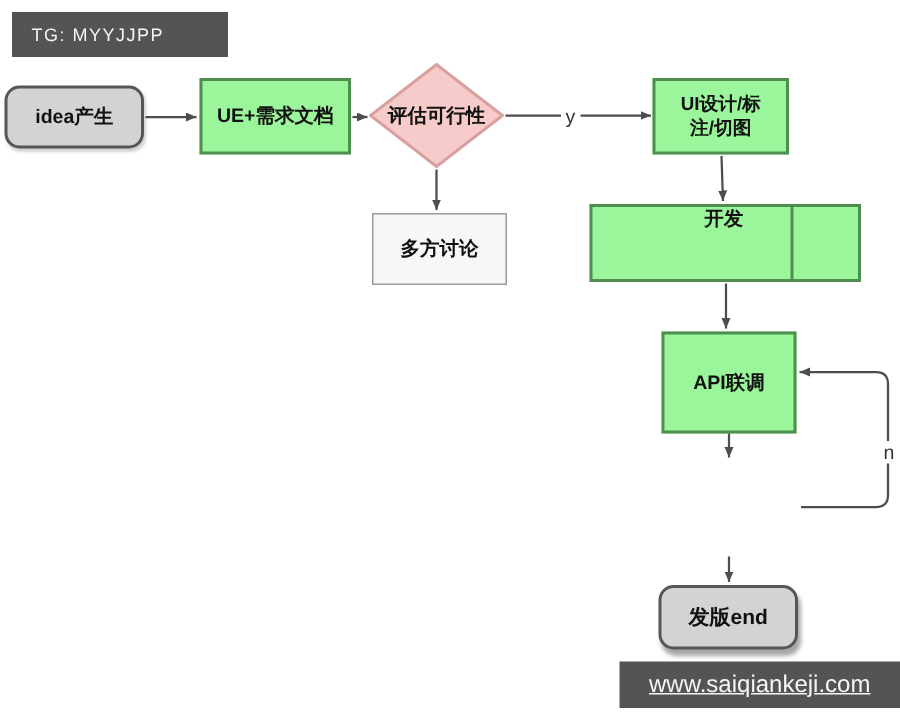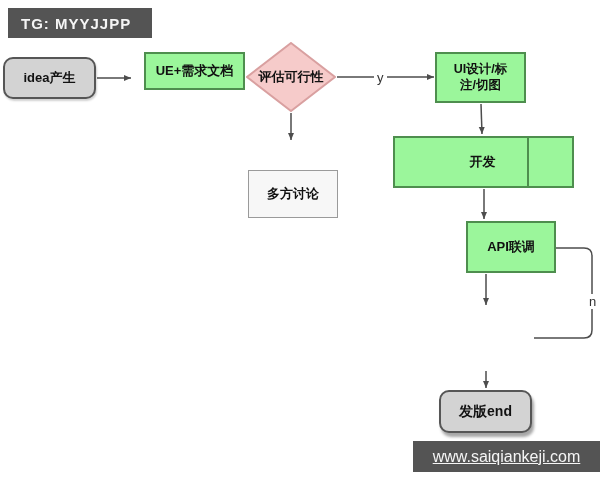--- a/index.html
+++ b/index.html
@@ -11,39 +11,39 @@
   .connector { stroke:var(--connector,#4d4d4d); stroke-width:1.5; fill:none; }
   #arrhead path { fill:var(--connector,#333); }
 
   .node {
     position:absolute; box-sizing:border-box;
     display:flex; align-items:center; justify-content:center; text-align:center;
     font-weight:bold; font-size:13px; color:var(--text,#111); line-height:1.25;
   }
   .process  { background:var(--process-fill); border:2px solid var(--process-border); }
   .terminal { background:var(--terminal-fill); border:2px solid var(--terminal-border); border-radius:10px; box-shadow:1px 2px 2px rgba(0,0,0,0.18);text-align:center; }
-  .note     { background:var(--note-fill); border:1.5px solid var(--note-border);margin-top:28px; }
+  .note     { background:var(--note-fill); border:1.5px solid var(--note-border); }
   .release  { box-shadow:2px 4px 3px rgba(0,0,0,0.35); }
 
   .split { padding:0; }
-  .split .cell { display:flex; align-items:center; justify-content:center; height:100%; }
+  .split .cell { display:flex; align-items:flex-start; justify-content:center; height:100%; }
   .split .cell-left  { width:89px; border-right:2px solid var(--process-border); }
   .split .cell-right { flex:1; }
 
   .diamond-box { position:absolute; display:flex; align-items:center; justify-content:center;
     font-weight:bold; font-size:13px; color:var(--text,#111); }
   .diamond-box > svg { position:absolute; left:0; top:0; width:100%; height:100%; }
   .d-poly { fill:var(--decision-fill); stroke:var(--decision-border); stroke-width:2; }
   .diamond-label { position:relative; }
 
   .banner {
     position:absolute; background:var(--banner-bg,#545454); color:#f5f5f5;
     display:flex; align-items:center; font-weight:normal;
   }
-  .banner-top { left:8px; top:8px; width:131px; height:30px; padding-left:13px; font-size:15px; letter-spacing:1px;font-weight:bold; }
+  .banner-top { left:8px; top:8px; width:131px; height:30px; padding-left:13px; font-size:12px; letter-spacing:1px; }
   .banner-bottom { left:413px; top:441px; width:187px; height:31px; justify-content:center; font-size:16px;text-decoration:underline; }
 
   .edge-label { position:absolute; background:#fff; color:#333; font-size:13px; line-height:1; padding:1px 3px; }
   .ui-wrap { font-size:12.5px; padding:0 16px; }
 </style>
 </head>
 <body>
 
 <div class="canvas">
 
@@ -65,21 +65,21 @@
   </svg>
 
   <div class="banner banner-top">
     <span>TG: MYYJJPP</span>
   </div>
 
   <div class="node terminal" style="left:3px; top:57px; width:93px; height:42px;">
     <span>idea产生</span>
   </div>
 
-  <div class="node process" style="left:133px; top:52px; width:101px; height:38px;margin-left:11px;">
+  <div class="node process" style="left:133px; top:52px; width:101px; height:51px;">
     <span>UE+需求文档</span>
   </div>
 
   <div class="diamond-box" style="left:246px; top:42px; width:90px; height:70px;">
     <svg viewBox="0 0 90 70">
       <polygon class="d-poly" points="45,1 89,35 45,69 1,35"></polygon>
     </svg>
     <span class="diamond-label">评估可行性</span>
   </div>
 
@@ -92,21 +92,21 @@
   <div class="node note" style="left:248px; top:142px; width:90px; height:48px;">
     <span>多方讨论</span>
   </div>
 
   <div class="node process split" style="left:393px; top:136px; width:181px; height:52px;">
     <div class="cell cell-left">
       <span>开发</span>
     </div>
   </div>
 
-  <div class="node process" style="left:466px; top:221px; width:90px; height:52px;">
+  <div class="node process" style="left:441px; top:221px; width:90px; height:68px;">
     <span>API联调</span>
   </div>
 
   <div class="edge-label" style="left:586px; top:294px;">n</div>
 
 
   <div class="node terminal release" style="left:439px; top:390px; width:93px; height:43px; font-size:14px;">
     <span>发版end</span>
   </div>
 

